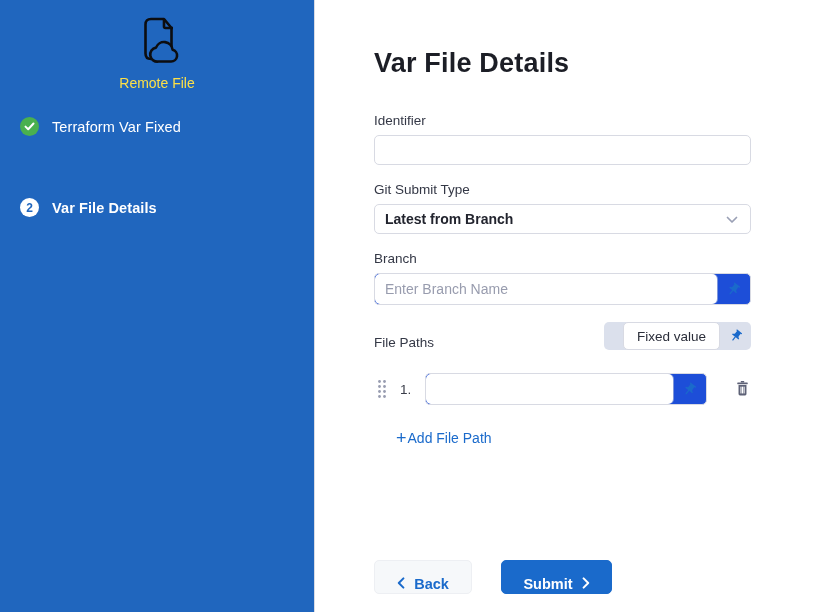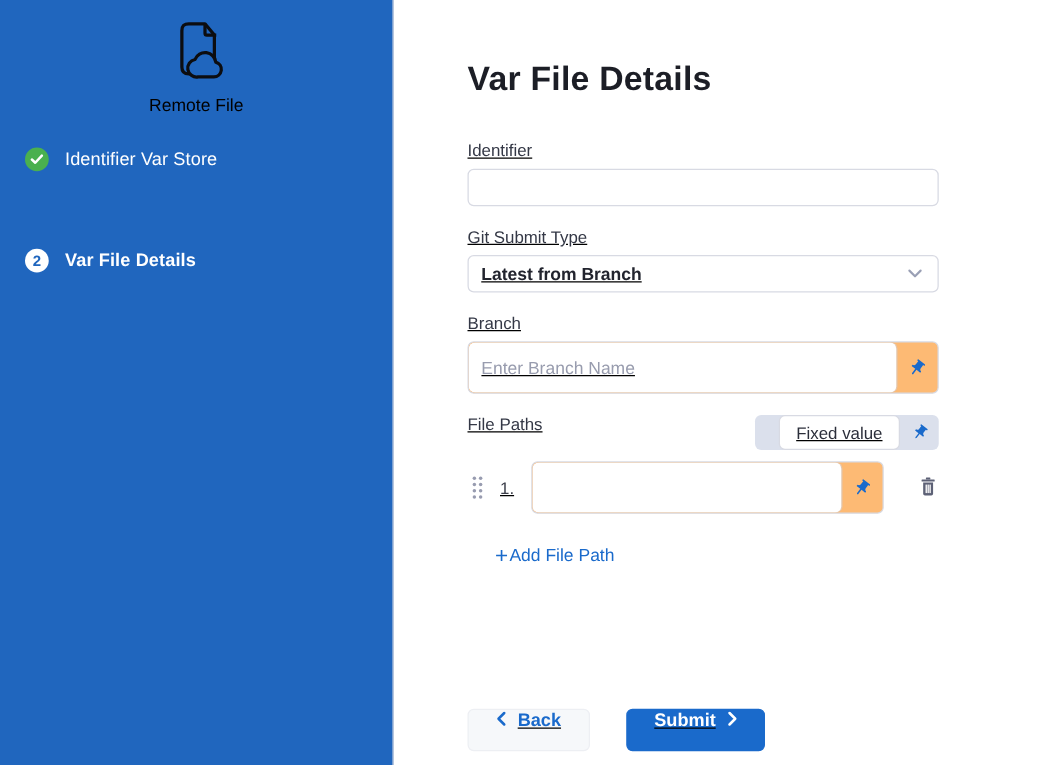--- a/index.html
+++ b/index.html
@@ -7,70 +7,70 @@
   body { font-family: "Liberation Sans", sans-serif; }
   .app { width: 836px; height: 612px; display: flex; background: #fff; overflow: hidden; }
 
   
   .sidebar {
     width: 315px; min-width: 315px; height: 100%;
     background: #2066be; border-right: 1px solid #d9dbe4;
     color: #fff;
   }
   .icon-block { display: flex; flex-direction: column; align-items: center; padding-top: 14px; }
-  .icon-label { font-size: 14px; margin-top: 5px; color: #000000; }
+  .icon-label { font-size: 14px; margin-top: 5px; color: #fde047; }
   .steps { margin-top: 26px; }
   .step { display: flex; align-items: center; gap: 13px; padding: 0 20px; cursor: pointer; }
   .step + .step { margin-top: 62px; }
   .step-label { font-size: 14.5px; color: #fff; letter-spacing: .1px; }
   .step-active .step-label { font-weight: 700; }
   .check-circle {
     width: 19px; height: 19px; border-radius: 50%;
     background: #4ab04f; display: flex; align-items: center; justify-content: center; flex: none;
   }
   .num-circle {
     width: 19px; height: 19px; border-radius: 50%; background: #fff; color: #2066be;
     font-size: 12px; font-weight: 700; display: flex; align-items: center; justify-content: center; flex: none;
   }
 
   
   .main { flex: 1; padding: 48px 0 0 59px; position: relative; }
   h1.page-title { margin: 0 0 34px 0; font-size: 27px; font-weight: 600; color: #1c1e26; letter-spacing: .2px; }
 
-  .form { width: 377px; text-decoration: underline; }
+  .form { width: 377px; }
   .fgroup { margin-bottom: 17px; }
   .flabel { display: block; font-size: 13.5px; color: #343846; margin-bottom: 7px; }
 
   .text-input {
     width: 100%; height: 30px; border: 1px solid #d8dae3; border-radius: 5px;
     font-size: 14px; color: #22242e; padding: 0 10px; outline: none;
     font-family: "Liberation Sans", sans-serif; background: #fff;
   }
   .text-input::placeholder { color: #989cae; }
 
   .select {
     width: 100%; height: 30px; border: 1px solid #d8dae3; border-radius: 5px;
     display: flex; align-items: center; justify-content: space-between;
     padding: 0 12px 0 10px; cursor: pointer; background: #fff; gap: 32px;
   }
   .select-value { font-size: 14px; font-weight: 700; color: #22242e; }
 
   .with-pin {
-    width: 100%; height: 42px; border: 1px solid #d8dae3; border-radius: 5px;
-    background: #fdba74; display: flex; overflow: hidden; align-items: center;
+    width: 100%; height: 32px; border: 1px solid #d8dae3; border-radius: 5px;
+    background: #1d4ed8; display: flex; overflow: hidden; align-items: center;
   }
   .with-pin .field-white {
     flex: 1; height: 100%; background: #fff; border-radius: 5px; border: none; outline: none;
     font-size: 14px; color: #22242e; padding: 0 10px; font-family: "Liberation Sans", sans-serif;
     box-shadow: 1px 0 0 rgba(205,209,222,.55);
   }
   .with-pin .field-white::placeholder { color: #989cae; }
   .pin-seg { width: 33px; display: flex; align-items: center; justify-content: center; cursor: pointer; flex: none; }
 
-  .fp-header { display: flex; align-items: flex-start; justify-content: space-between; width: 377px; margin-bottom: 9px; }
+  .fp-header { display: flex; align-items: flex-end; justify-content: space-between; width: 377px; margin-bottom: 23px; }
   .fixed-value-ctl {
     display: flex; align-items: stretch; height: 28px; border-radius: 5px;
     background: #dbe0ec; cursor: pointer; padding-left: 19px;
   }
   .fixed-value-ctl .fv-label {
     background: #fff; border: 1px solid #d8dae3; border-radius: 5px;
     font-size: 13.5px; color: #2b2e3a; padding: 0 13px; display: flex; align-items: center;
   }
   .fixed-value-ctl .fv-pin { width: 31px; display: flex; align-items: center; justify-content: center; border-radius: 0 5px 5px 0; }
 
@@ -82,21 +82,21 @@
 
   .add-link {
     display: inline-flex; align-items: center; margin: 25px 0 0 22px;
     color: #1a6acb; font-size: 14px; font-weight: 500; cursor: pointer; background: none; border: none;
     font-family: "Liberation Sans", sans-serif; padding: 0;
   }
   .add-plus { font-size: 18px; font-weight: 400; line-height: 14px; margin-right: 1px; }
 
   .actions { display: flex; gap: 29px; margin-top: 112px; }
   .btn { height: 34px; border-radius: 5px; font-size: 14.5px; font-weight: 600;
-         display: inline-flex; align-items: flex-start; justify-content: center; gap: 9px; cursor: pointer;
+         display: inline-flex; align-items: flex-end; justify-content: center; gap: 9px; cursor: pointer;
          font-family: "Liberation Sans", sans-serif; }
   .btn-back { width: 98px; background: #f6f8fa; border: 1px solid #edeff3; color: #1a6acb; }
   .btn-submit { width: 111px; background: #1a6acb; border: 1px solid #1a6acb; color: #fff; }
 </style>
 </head>
 <body>
 
 <div class="app">
 
   <aside class="sidebar">
@@ -111,21 +111,21 @@
       <div class="icon-label">Remote File</div>
     </div>
 
     <div class="steps">
       <div class="step step-completed">
         <span class="check-circle">
           <svg width="11" height="9" viewBox="0 0 11 9">
               <polyline points="1.5,4.6 4.2,7.2 9.5,1.5" fill="none" stroke="#ffffff" stroke-width="2" stroke-linecap="round" stroke-linejoin="round"></polyline>
             </svg>
         </span>
-        <span class="step-label">Identifier Var Store</span>
+        <span class="step-label">Terraform Var Fixed</span>
       </div>
 
       <div class="step step-active">
         <span class="num-circle">2</span>
         <span class="step-label">Var File Details</span>
       </div>
     </div>
   </aside>
 
   <main class="main">

